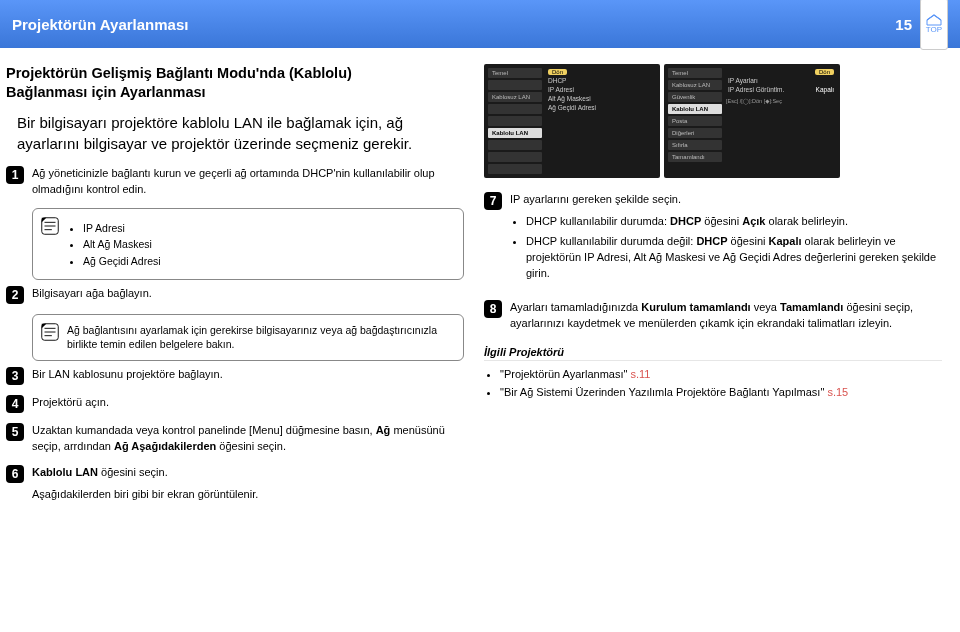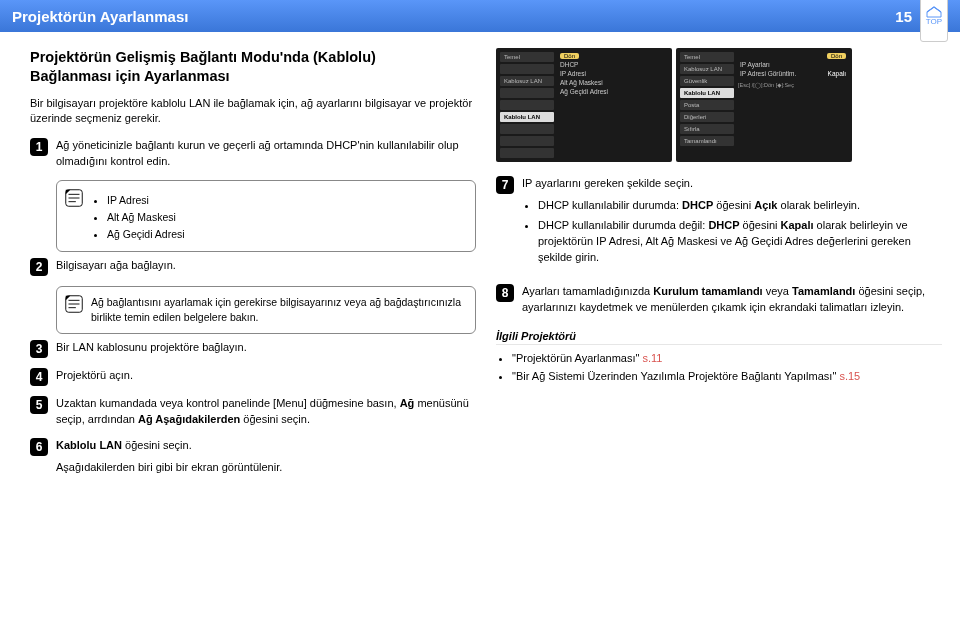--- a/index.html
+++ b/index.html
@@ -13,45 +13,45 @@
     position: relative;
   }
   .header {
     background: #4a86e8;
     background: linear-gradient(to bottom, #5a96f8 0%, #3a76d8 100%);
     color: #fff;
     padding: 6px 12px;
     display: flex;
     align-items: center;
     justify-content: space-between;
-    height: 32px;
+    height: 48px;
   }
   .header-title { font-size: 15px; font-weight: bold; }
   .header-right { display: flex; align-items: center; gap: 8px; }
   .top-badge {
     background: #fff;
     border: 1px solid #ccc;
     border-radius: 3px;
     padding: 15px 4px;
     color: #5a96f8;
     font-size: 8px;
     text-align: center;
     line-height: 1;
   }
   .top-badge svg { display: block; margin: 0 auto; }
   .page-num { color: #fff; font-size: 15px; font-weight: bold; }
   .content {
     display: flex;
-    padding: 16px 18px 8px 30px;
+    padding: 16px 18px 8px 6px;
     gap: 20px;
     justify-content: center;
   }
   .col { flex: 1; }
   h2 { font-size: 14.5px; font-weight: bold; margin-bottom: 2px; line-height: 1.3; }
-  .intro { font-size: 11px; margin: 10px 0 12px 0; line-height: 1.4; }
+  .intro { font-size: 15px; margin: 10px 0 12px 11px; line-height: 1.4; }
   .step { display: flex; gap: 8px; margin-bottom: 10px; align-items: flex-start; }
   .step-num {
     background: #000;
     color: #fff;
     border-radius: 4px;
     width: 18px;
     height: 18px;
     font-size: 12px;
     font-weight: bold;
     display: flex;

